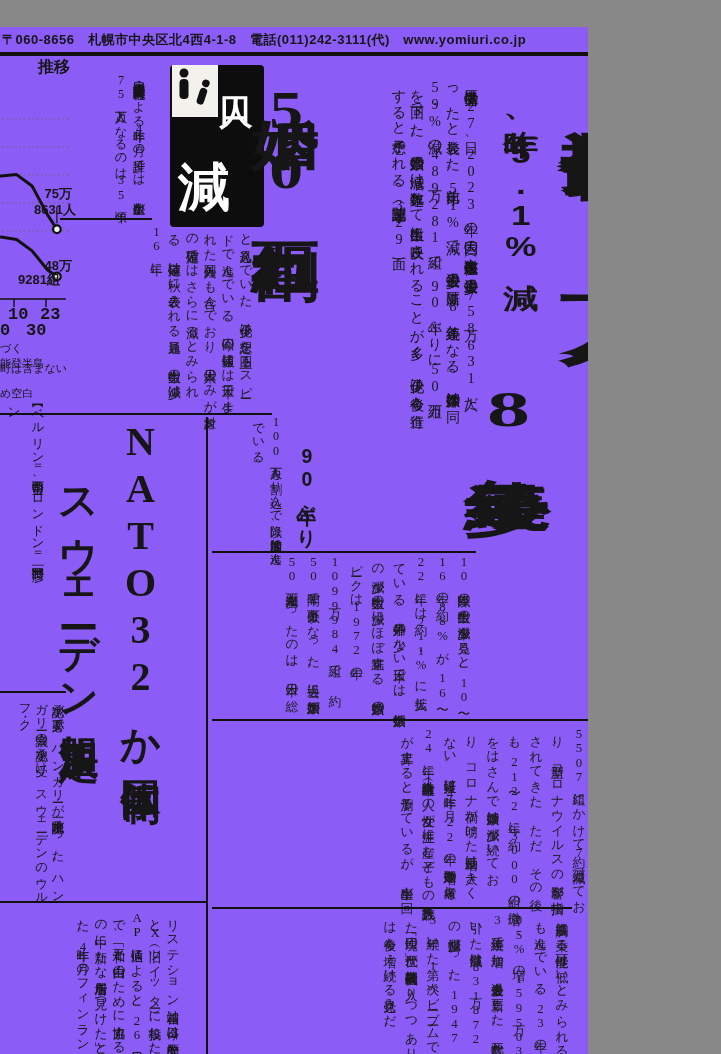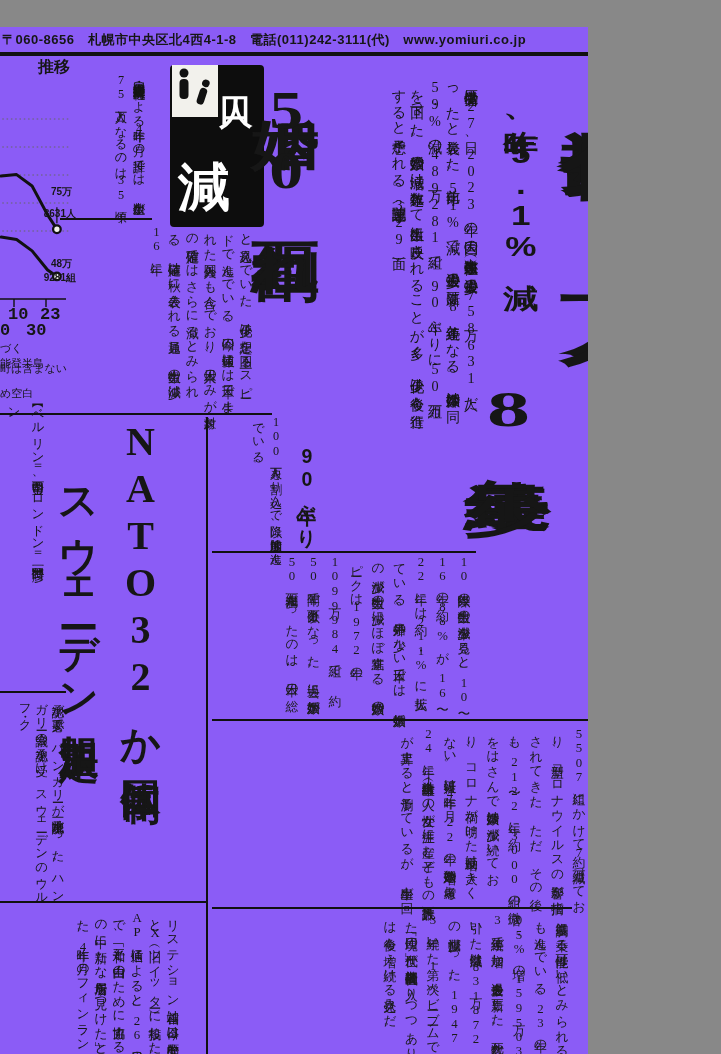--- a/index.html
+++ b/index.html
@@ -5,21 +5,21 @@
   html,body{margin:0;padding:0;}
   body{background:#888;}
   .page{position:relative;width:588px;height:1054px;background:#8b5cf6;overflow:hidden;color:#161616;margin-top:27px;}
   .ab{position:absolute;}
   .v{writing-mode:vertical-rl;text-orientation:upright;}
   .mincho{font-family:"Liberation Serif","DejaVu Serif",serif;}
   .goth{font-family:"Liberation Sans","DejaVu Sans",sans-serif;}
   .bt{font-size:12.8px;line-height:21.5px;letter-spacing:0.4px;color:#1b1b1b;}
   .hr{position:absolute;background:#111;height:1.5px;}
   .vr{position:absolute;background:#111;width:1.5px;}
-  .chart-lbl{position:absolute;font-weight:bold;font-size:10px;white-space:nowrap;font-family:"Liberation Sans","DejaVu Sans",sans-serif;}
+  .chart-lbl{position:absolute;font-weight:bold;font-size:13px;white-space:nowrap;font-family:"Liberation Sans","DejaVu Sans",sans-serif;}
   .tick{position:absolute;font-size:17px;font-weight:bold;font-family:Liberation Mono, monospace;}
   .note{position:absolute;font-size:11px;font-family:"Liberation Sans","DejaVu Sans",sans-serif;white-space:nowrap;}
   .adbox{position:absolute;left:600px;top:886px;width:128px;height:175px;border:3px solid #111;border-radius:10px;background:#f2f1ec;}
 </style>
 </head>
 <body>
 
 <div class="page">
 
   <div class="ab goth" style="left:2px;top:4px;font-size:13px;font-weight:600;letter-spacing:0.5px;">〒060-8656　札幌市中央区北4西4-1-8　電話(011)242-3111(代)　www.yomiuri.co.jp</div>
@@ -36,23 +36,23 @@
         <polyline points="3.1,95 18.6,93.60000000000001 34.1,104.97500000000001 49.6,133.85000000000002 58.9,148.26457499999998" fill="none" stroke="#111" stroke-width="3" stroke-linecap="round" stroke-linejoin="round"></polyline>
         <circle cx="58.9" cy="148.26457499999998" r="3.8" fill="#f2f1ec" stroke="#111" stroke-width="2.3"></circle>
         <polyline points="3.1,156.075 18.6,158.52499999999998 34.1,169.89999999999998 49.6,188.975 58.9,195.400825" fill="none" stroke="#111" stroke-width="3" stroke-linecap="round" stroke-linejoin="round"></polyline>
         <circle cx="58.9" cy="195.400825" r="3.8" fill="#f2f1ec" stroke="#111" stroke-width="2.3"></circle>
         <line x1="58.9" y1="126.26457499999998" x2="58.9" y2="142.26457499999998" stroke="#111" stroke-width="1.2"></line>
         <line x1="0" y1="218" x2="68" y2="218" stroke="#111" stroke-width="1.6"></line>
         <line x1="16" y1="218" x2="16" y2="226" stroke="#111" stroke-width="1.4"></line>
         <line x1="48" y1="218" x2="48" y2="226" stroke="#111" stroke-width="1.4"></line>
       </svg>
     <div class="chart-lbl" style="right:6px;top:128px;">75万</div>
-    <div class="chart-lbl" style="right:2px;top:150px;">8631人</div>
+    <div class="chart-lbl" style="right:2px;top:144px;">8631人</div>
     <div class="chart-lbl" style="right:6px;top:200px;">48万</div>
-    <div class="chart-lbl" style="right:2px;top:214px;">9281組</div>
+    <div class="chart-lbl" style="right:18px;top:214px;">9281組</div>
     <div class="tick" style="left:10px;top:248px;">10</div>
     <div class="tick" style="left:42px;top:248px;">23</div>
     <div class="tick" style="left:2px;top:264px;">0</div>
     <div class="tick" style="left:28px;top:264px;">30</div>
     <div class="note" style="left:2px;top:284px;">づく</div>
     <div class="note" style="left:2px;top:299px;">能登半島</div>
     <div class="note" style="left:2px;top:304px;">町は含まない</div>
     <div class="note" style="left:2px;top:329px;">め空白</div>
   </div>
 

